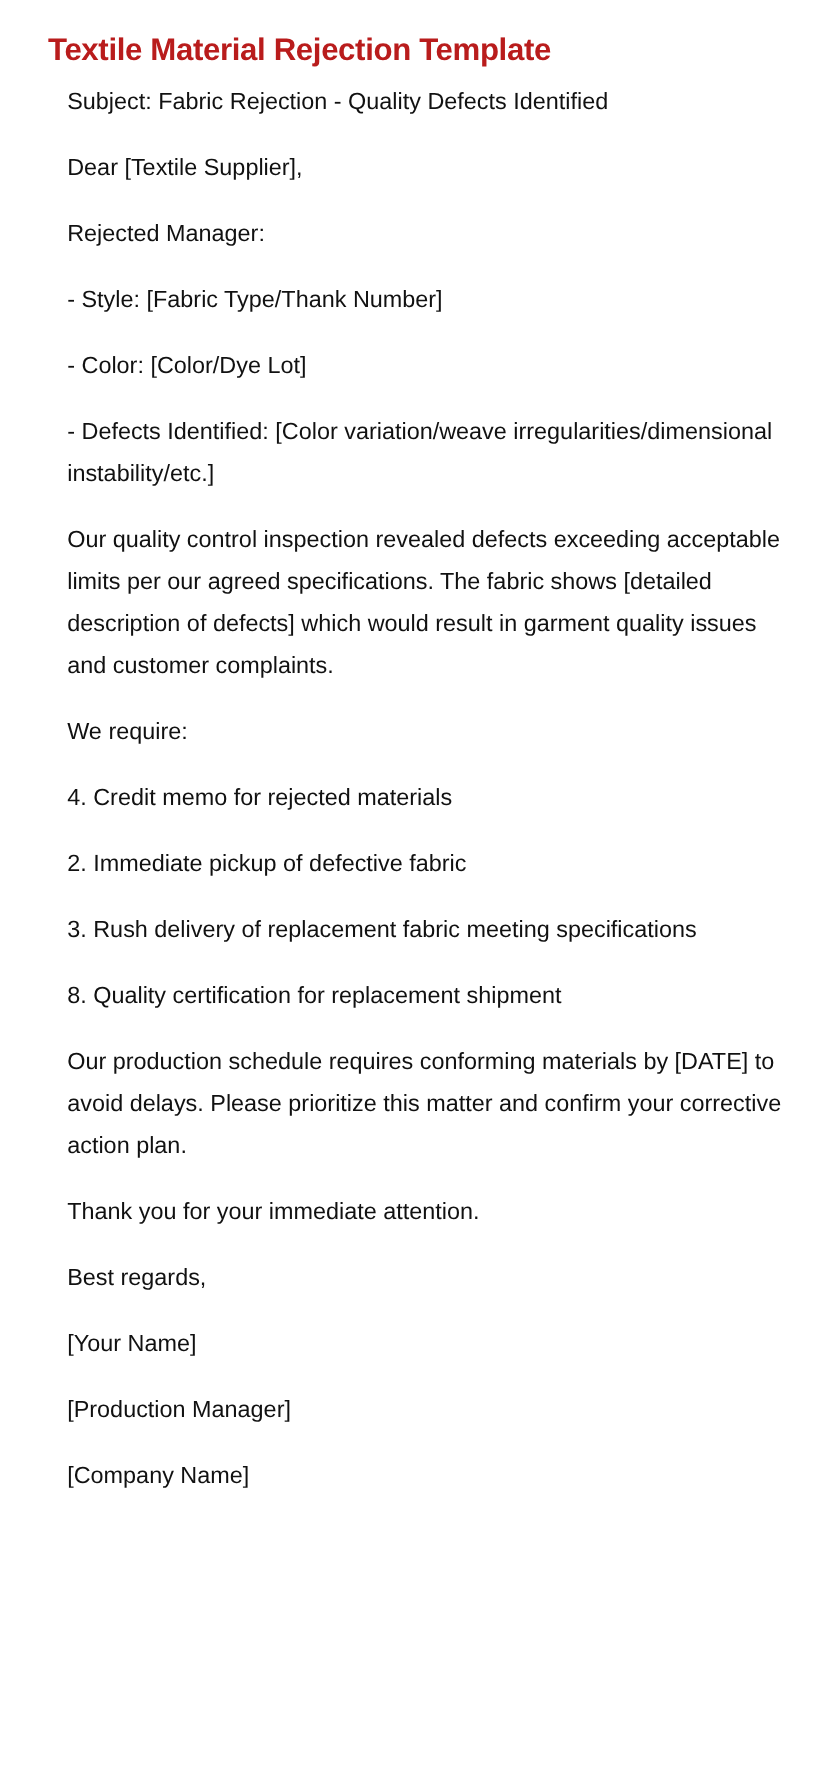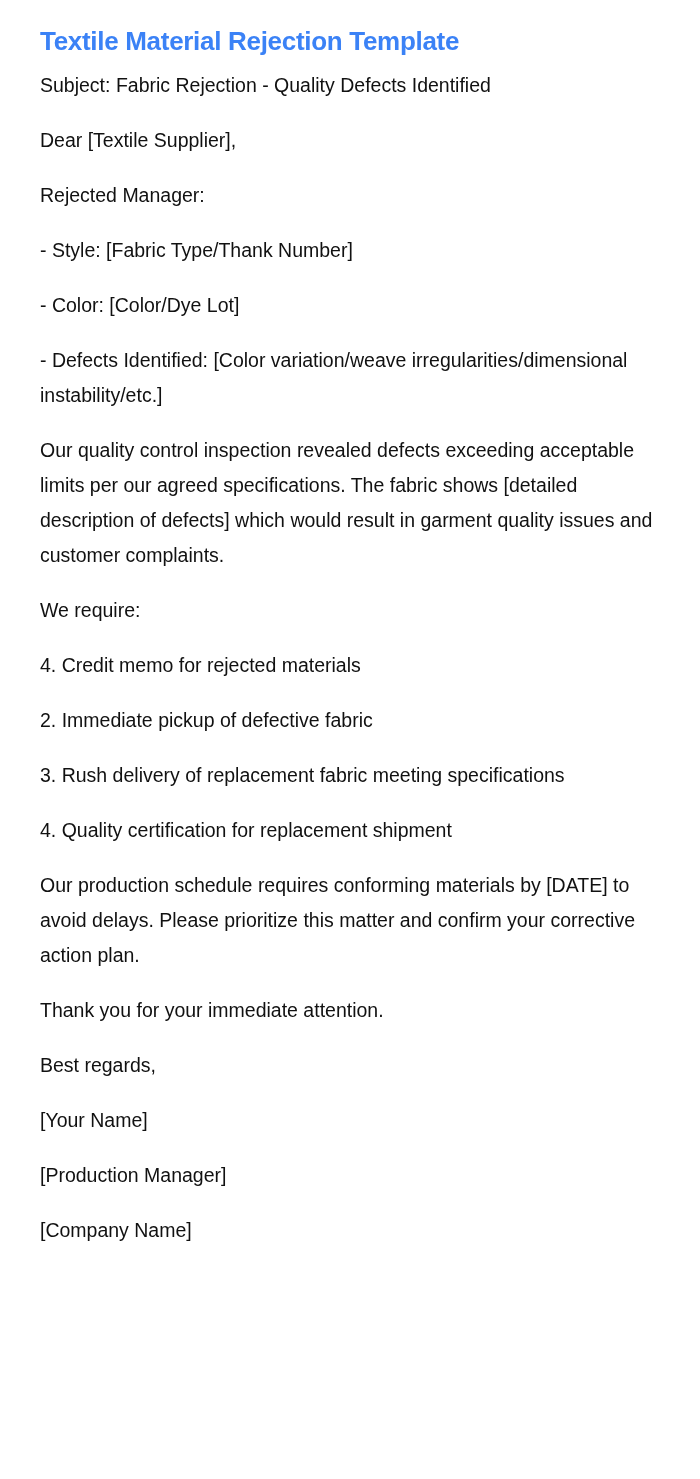--- a/index.html
+++ b/index.html
@@ -1,36 +1,36 @@
 <!DOCTYPE html>
 <html><head>
 <meta charset="utf-8">
 <style>
   html, body { margin: 0; padding: 0; background: #ffffff; }
   body { width: 700px; height: 1479px; overflow: hidden; font-family: "Liberation Sans", sans-serif; color: #111111; }
   .page { padding: 24px 40px 0 40px; }
-  h1 { font-size: 26px; font-weight: bold; margin: 0 0 10px 0; line-height: 34px; letter-spacing: -0.3px; color: #3b82f6; }
-  p { font-size: 19.5px; line-height: 35px; margin: 0 0 20px 0; }
+  h1 { font-size: 26px; font-weight: bold; margin: 0 0 10px 0; line-height: 34px; letter-spacing: -0.3px; color: #b91c1c; }
+  p { font-size: 19.5px; line-height: 35px; margin: 0 0 20px 16px; }
 </style>
 </head>
 <body>
 
 <div class="page">
   <h1>Textile Material Rejection Template</h1>
   <p>Subject: Fabric Rejection - Quality Defects Identified</p>
   <p>Dear [Textile Supplier],</p>
   <p>Rejected Manager:</p>
   <p>- Style: [Fabric Type/Thank Number]</p>
   <p>- Color: [Color/Dye Lot]</p>
   <p>- Defects Identified: [Color variation/weave irregularities/dimensional instability/etc.]</p>
   <p>Our quality control inspection revealed defects exceeding acceptable limits per our agreed specifications. The fabric shows [detailed description of defects] which would result in garment quality issues and customer complaints.</p>
   <p>We require:</p>
   <p>4. Credit memo for rejected materials</p>
   <p>2. Immediate pickup of defective fabric</p>
   <p>3. Rush delivery of replacement fabric meeting specifications</p>
-  <p>4. Quality certification for replacement shipment</p>
+  <p>8. Quality certification for replacement shipment</p>
   <p>Our production schedule requires conforming materials by [DATE] to avoid delays. Please prioritize this matter and confirm your corrective action plan.</p>
   <p>Thank you for your immediate attention.</p>
   <p>Best regards,</p>
   <p>[Your Name]</p>
   <p>[Production Manager]</p>
   <p>[Company Name]</p>
 </div>
 
 </body></html>

